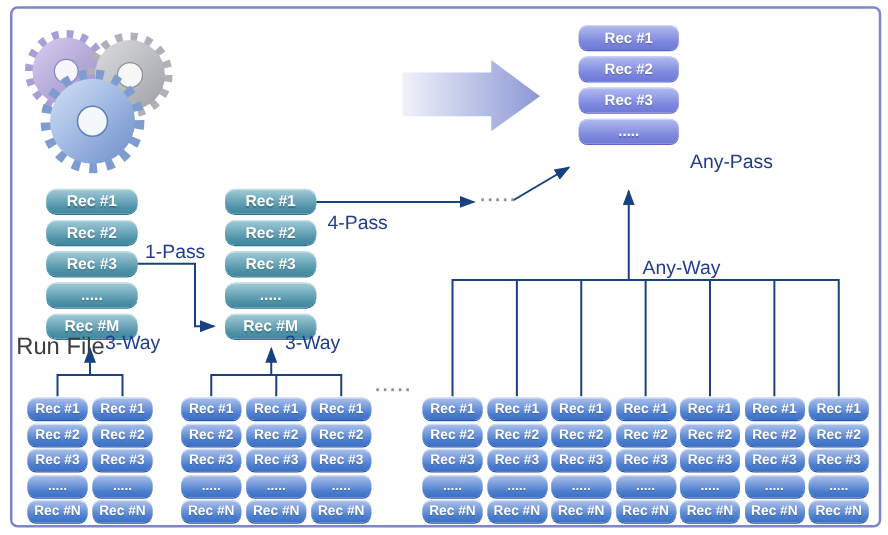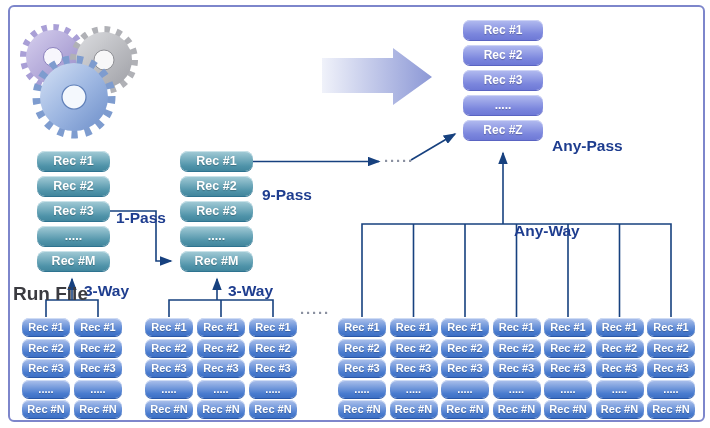--- a/index.html
+++ b/index.html
@@ -5,21 +5,21 @@
   html,body{margin:0;padding:0;background:#fff;}
   .canvas{position:relative;width:710px;height:428px;background:#ffffff;overflow:hidden;
           font-family:"Liberation Sans",sans-serif;}
   .frame{position:absolute;left:8px;top:5px;width:693px;height:413px;
          border:2px solid #7d86cb;border-radius:6px;}
   .art{position:absolute;left:0;top:0;width:710px;height:428px;}
 
   .title{position:absolute;left:144px;top:52px;font-size:17.5px;font-weight:bold;
          color:#203a8c;line-height:21px;letter-spacing:-0.2px;}
 
-  .lbl{position:absolute;font-weight:bold;color:#1e3d8f;font-size:15.5px;white-space:nowrap;margin-top:16px;}
+  .lbl{position:absolute;font-weight:normal;color:#1e3d8f;font-size:15.5px;white-space:nowrap;}
   .lbl-dark{color:#3b3b40;font-size:19px;}
   .dots{position:absolute;color:#8a90a0;font-weight:bold;font-size:15px;letter-spacing:1px;white-space:nowrap;}
 
   .stack{position:absolute;display:flex;flex-direction:column;gap:5px;}
   #output-stack{left:463px;top:20px;width:80px;}
   #run-stack-a{left:37px;top:151px;width:73px;}
   #run-stack-b{left:180px;top:151px;width:73px;}
 
   .cell{display:flex;align-items:center;justify-content:center;color:#fff;font-weight:bold;
         white-space:nowrap;text-shadow:0 1px 1px rgba(0,0,0,0.25);}
@@ -111,21 +111,20 @@
       <path d="M362,317 V224 H671 V317 M413.5,224 V317 M465,224 V317 M516.5,224 V317 M568,224 V317 M619.5,224 V317"></path>
     </g>
   </svg>
 
 
   <div class="stack" id="output-stack">
       <div class="cell cell-out">Rec #1</div>
       <div class="cell cell-out">Rec #2</div>
       <div class="cell cell-out">Rec #3</div>
       <div class="cell cell-out">.....</div>
-      <div class="cell cell-out">Rec #Z</div>
     </div>
   <div class="stack" id="run-stack-a">
       <div class="cell cell-run">Rec #1</div>
       <div class="cell cell-run">Rec #2</div>
       <div class="cell cell-run">Rec #3</div>
       <div class="cell cell-run">.....</div>
       <div class="cell cell-run">Rec #M</div>
     </div>
   <div class="stack" id="run-stack-b">
       <div class="cell cell-run">Rec #1</div>
@@ -220,21 +219,21 @@
       <div class="col">
         <div class="cell cell-in">Rec #1</div>
         <div class="cell cell-in">Rec #2</div>
         <div class="cell cell-in">Rec #3</div>
         <div class="cell cell-in">.....</div>
         <div class="cell cell-in">Rec #N</div>
       </div>
     </div>
 
   <div class="lbl" id="lbl-any-pass">Any-Pass</div>
-  <div class="lbl" id="lbl-two-pass">9-Pass</div>
+  <div class="lbl" id="lbl-two-pass">4-Pass</div>
   <div class="lbl" id="lbl-one-pass">1-Pass</div>
   <div class="lbl" id="lbl-any-way">Any-Way</div>
   <div class="lbl" id="lbl-two-way">3-Way</div>
   <div class="lbl" id="lbl-three-way">3-Way</div>
   <div class="lbl lbl-dark" id="lbl-run-file">Run File</div>
   <div class="dots" id="dots-line">·····</div>
   <div class="dots" id="dots-groups">·····</div>
 </div>
 
 </body></html>

